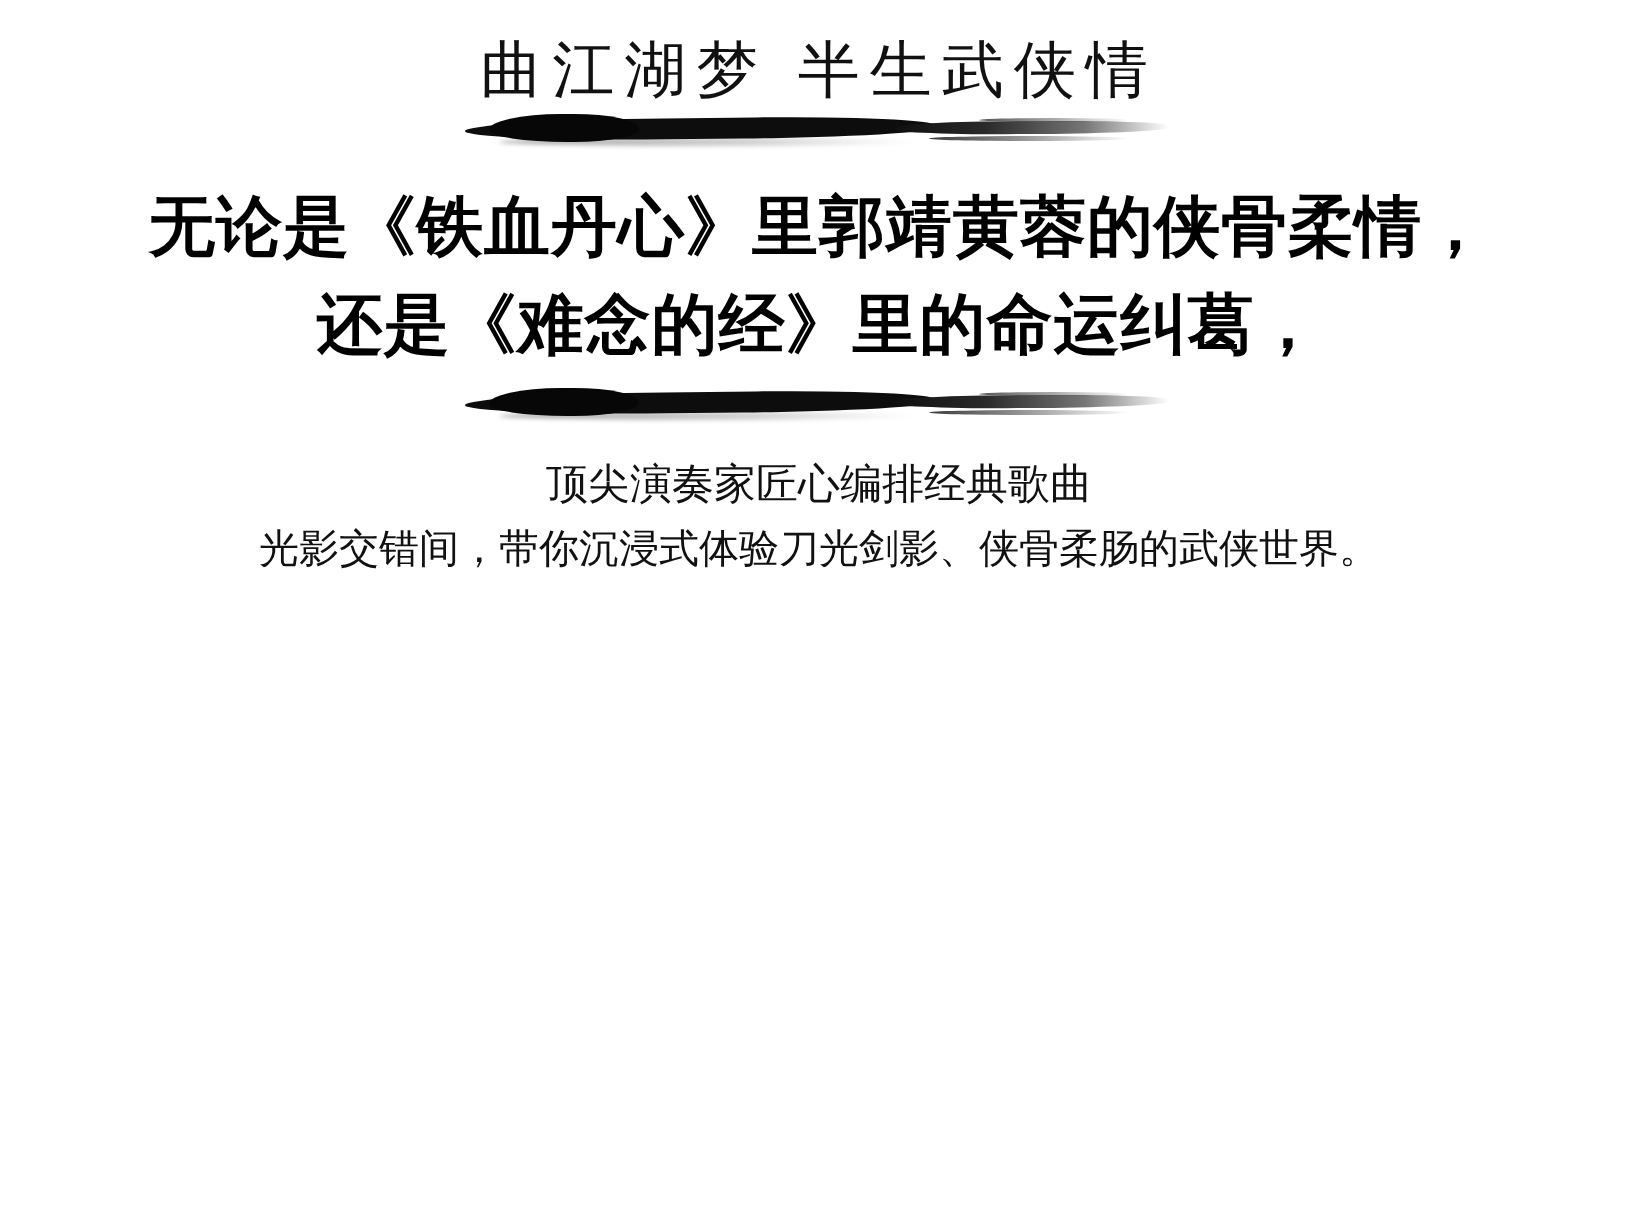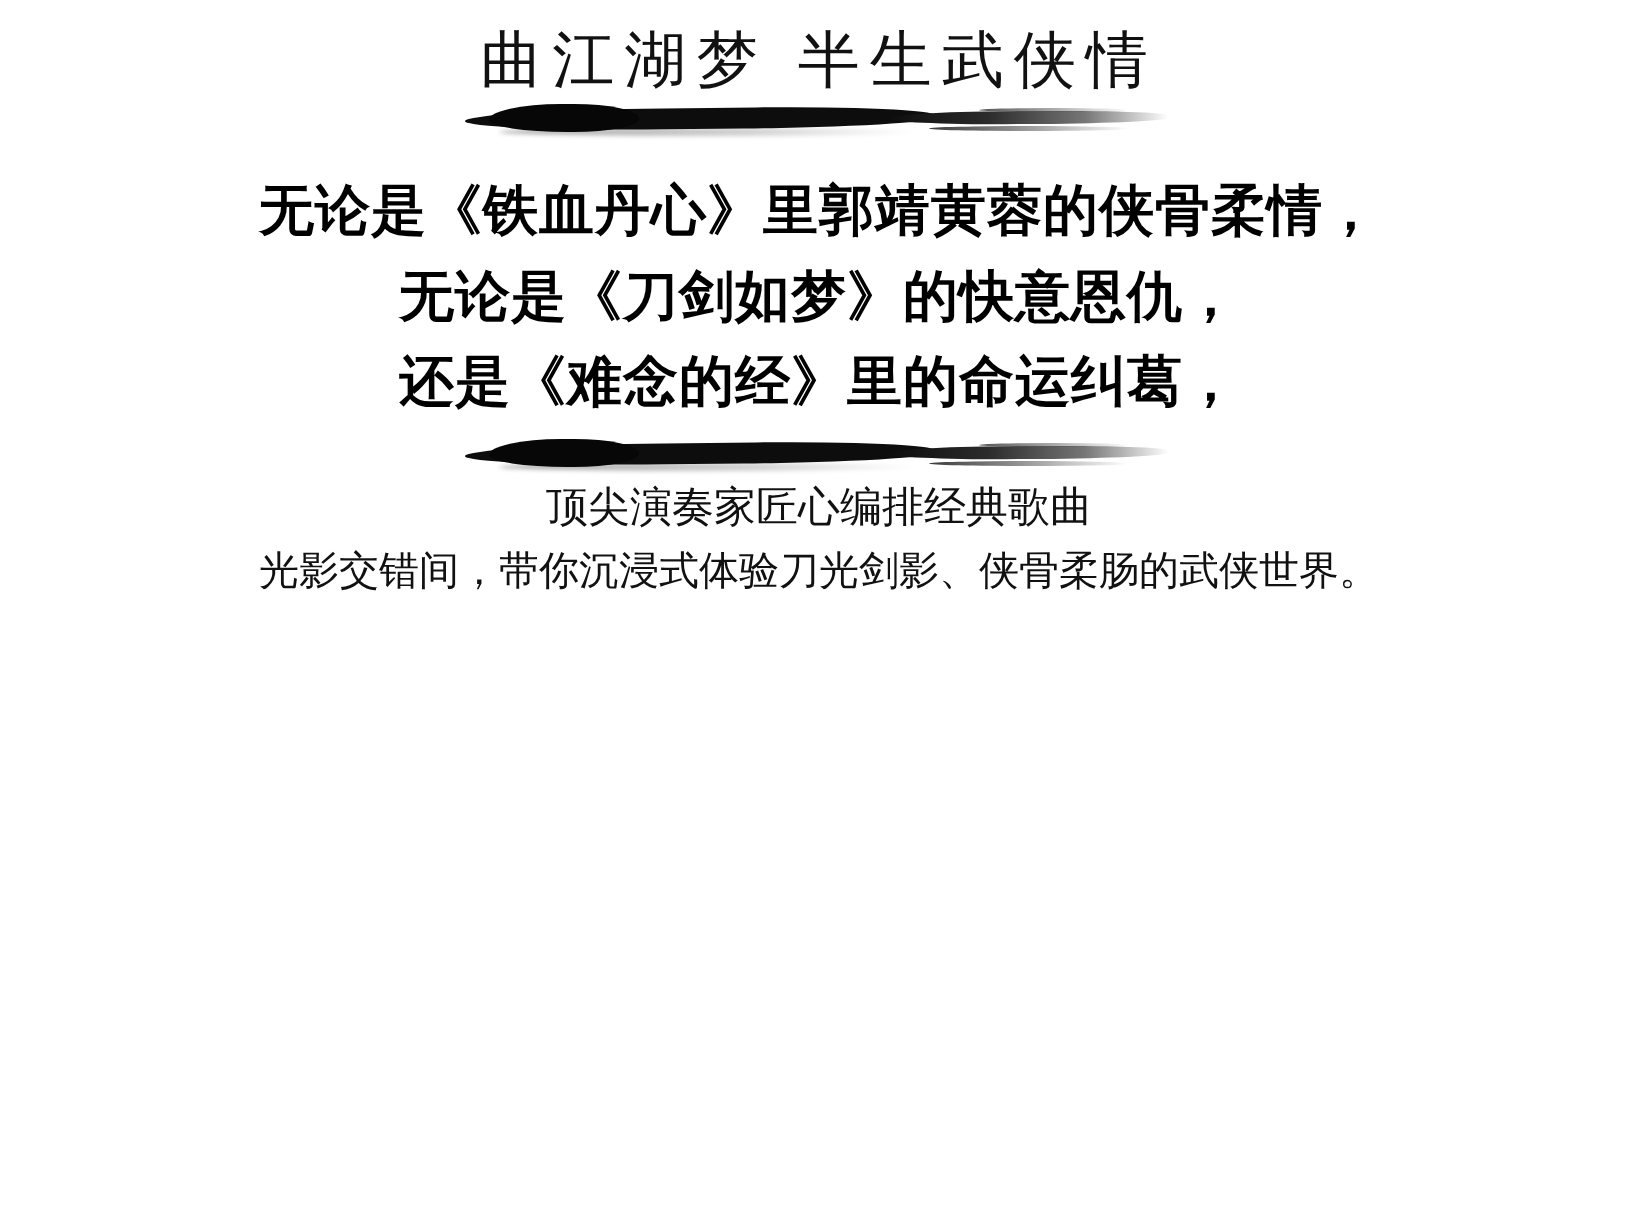--- a/index.html
+++ b/index.html
@@ -22,21 +22,21 @@
     height: 1226px;
     box-sizing: border-box;
     display: flex;
     flex-direction: column;
     align-items: center;
     background: #ffffff;
   }
 
   
   .title {
-    margin-top: 26px;
+    margin-top: 36px;
     font-size: 62px;
     line-height: 1.1;
     font-weight: 400;
     letter-spacing: 10px;
     text-align: center;
     color: #111111;
     white-space: pre;
   }
 
   
@@ -111,31 +111,32 @@
   
   .body-lines {
     margin-top: 34px;
     width: 100%;
     display: flex;
     flex-direction: column;
     align-items: center;
     gap: 24px;
   }
   .body-line {
-    font-size: 55px;
+    font-size: 66px;
     line-height: 1.12;
     font-weight: 700;
     text-align: center;
     color: #000000;
     letter-spacing: 1px;
     white-space: pre;
   }
 
   
   .footer-lines {
+    margin-top: 28px;
     width: 100%;
     display: flex;
     flex-direction: column;
     align-items: center;
     gap: 12px;
   }
   .footer-line {
     font-size: 42px;
     line-height: 1.25;
     font-weight: 400;
@@ -159,21 +160,20 @@
     <div class="stroke-shadow"></div>
     <div class="stroke-main"></div>
     <div class="stroke-blob"></div>
     <div class="stroke-tail"></div>
     <div class="stroke-wisp1"></div>
     <div class="stroke-wisp2"></div>
   </div>
 
   <div class="body-lines">
     <div class="body-line">无论是《铁血丹心》里郭靖黄蓉的侠骨柔情，</div>
-    <div class="body-line">无论是《刀剑如梦》的快意恩仇，</div>
     <div class="body-line">还是《难念的经》里的命运纠葛，</div>
   </div>
 
   <div class="brush brush-bottom">
     <div class="stroke-shadow"></div>
     <div class="stroke-main"></div>
     <div class="stroke-blob"></div>
     <div class="stroke-tail"></div>
     <div class="stroke-wisp1"></div>
     <div class="stroke-wisp2"></div>

